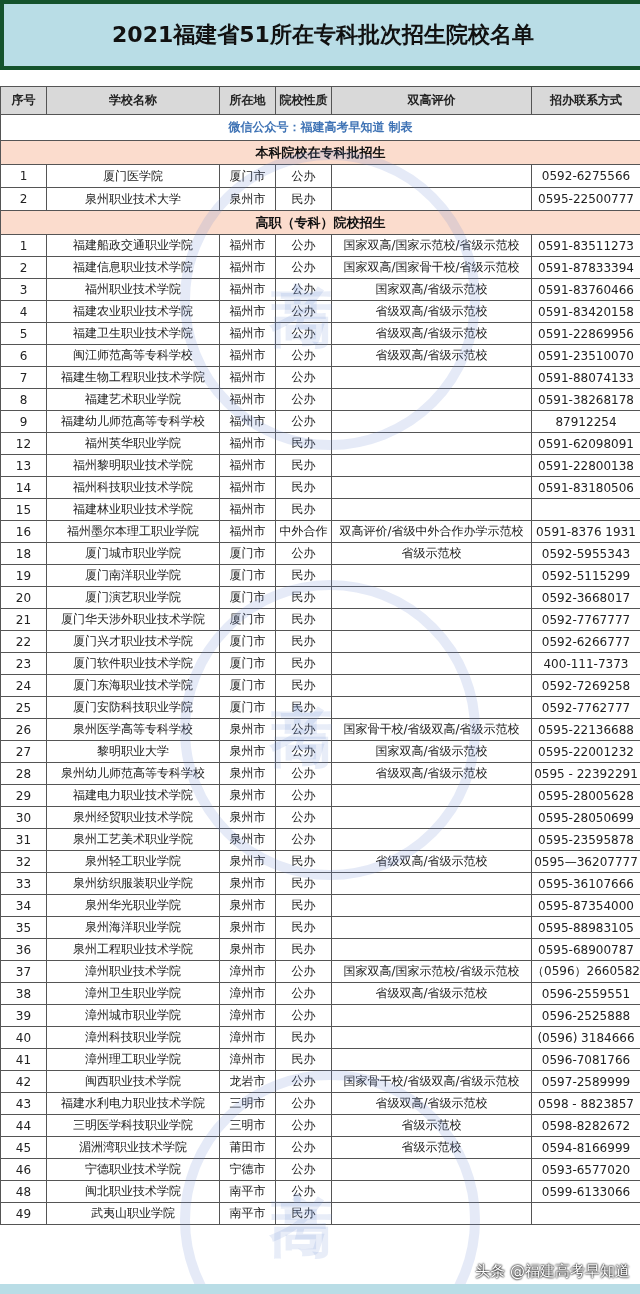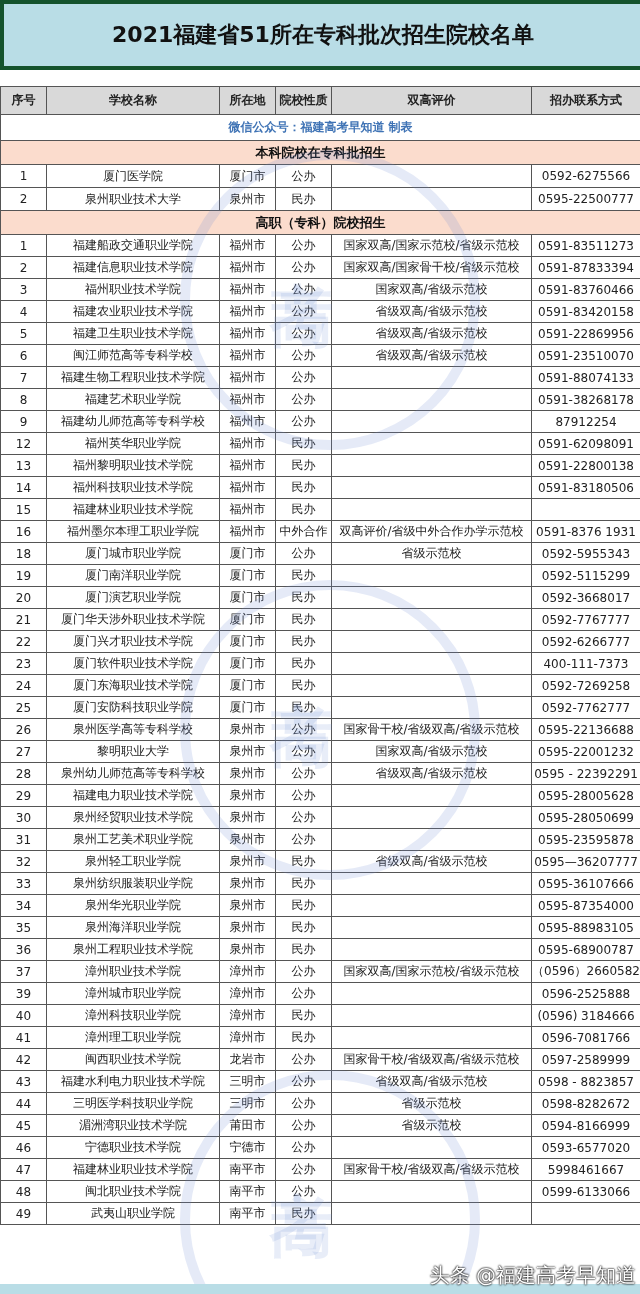--- a/index.html
+++ b/index.html
@@ -13,21 +13,21 @@
   th { background: #d9d9d9; height: 27px; font-weight: bold; font-size: 12px; color: #222; }
   tr.note td { height: 25px; color: #3f73b5; font-weight: bold; font-size: 12px; background: #fff; }
   tr.section td { height: 23px; background: #fbdccd; font-weight: bold; font-size: 13px; color: #111; }
   tr.top-row td { height: 22px; }
   tr.row td { height: 21px; }
   td.phone { font-size: 12px; letter-spacing: 0px; }
   .footer-band { position: absolute; left: 0; top: 1284px; width: 640px; height: 10px; background: #b9dde6; }
   .seal { position: absolute; border: 10px solid rgba(110,140,210,0.18); border-radius: 50%; pointer-events: none; }
   .seal-text { position: absolute; font-size: 64px; font-weight: bold; color: rgba(110,140,210,0.16);
                pointer-events: none; line-height: 1; }
-  .credit { position: absolute; right: 4px; top: 1262px; font-size: 20px; color: #fff;
+  .credit { position: absolute; right: 10px; top: 1262px; font-size: 15px; color: #fff;
             text-shadow: 0 0 2px #000, 0 0 2px #000; font-family: "DejaVu Sans", sans-serif; }
 </style>
 </head>
 <body>
 
 <div class="title">2021福建省51所在专科批次招生院校名单</div>
 
 <table>
   <colgroup>
     <col style="width:46px">
@@ -339,20 +339,28 @@
       </tr>
       <tr class="row">
         <td>37</td>
         <td>漳州职业技术学院</td>
         <td>漳州市</td>
         <td>公办</td>
         <td>国家双高/国家示范校/省级示范校</td>
         <td class="phone">（0596）2660582</td>
       </tr>
       <tr class="row">
+        <td>38</td>
+        <td>漳州卫生职业学院</td>
+        <td>漳州市</td>
+        <td>公办</td>
+        <td>省级双高/省级示范校</td>
+        <td class="phone">0596-2559551</td>
+      </tr>
+      <tr class="row">
         <td>39</td>
         <td>漳州城市职业学院</td>
         <td>漳州市</td>
         <td>公办</td>
         <td></td>
         <td class="phone">0596-2525888</td>
       </tr>
       <tr class="row">
         <td>40</td>
         <td>漳州科技职业学院</td>
@@ -401,28 +409,20 @@
         <td>省级示范校</td>
         <td class="phone">0594-8166999</td>
       </tr>
       <tr class="row">
         <td>46</td>
         <td>宁德职业技术学院</td>
         <td>宁德市</td>
         <td>公办</td>
         <td></td>
         <td class="phone">0593-6577020</td>
-      </tr>
-      <tr class="row">
-        <td>47</td>
-        <td>福建林业职业技术学院</td>
-        <td>南平市</td>
-        <td>公办</td>
-        <td>国家骨干校/省级双高/省级示范校</td>
-        <td class="phone">5998461667</td>
       </tr>
       <tr class="row">
         <td>48</td>
         <td>闽北职业技术学院</td>
         <td>南平市</td>
         <td>公办</td>
         <td></td>
         <td class="phone">0599-6133066</td>
       </tr>
       <tr class="row">

